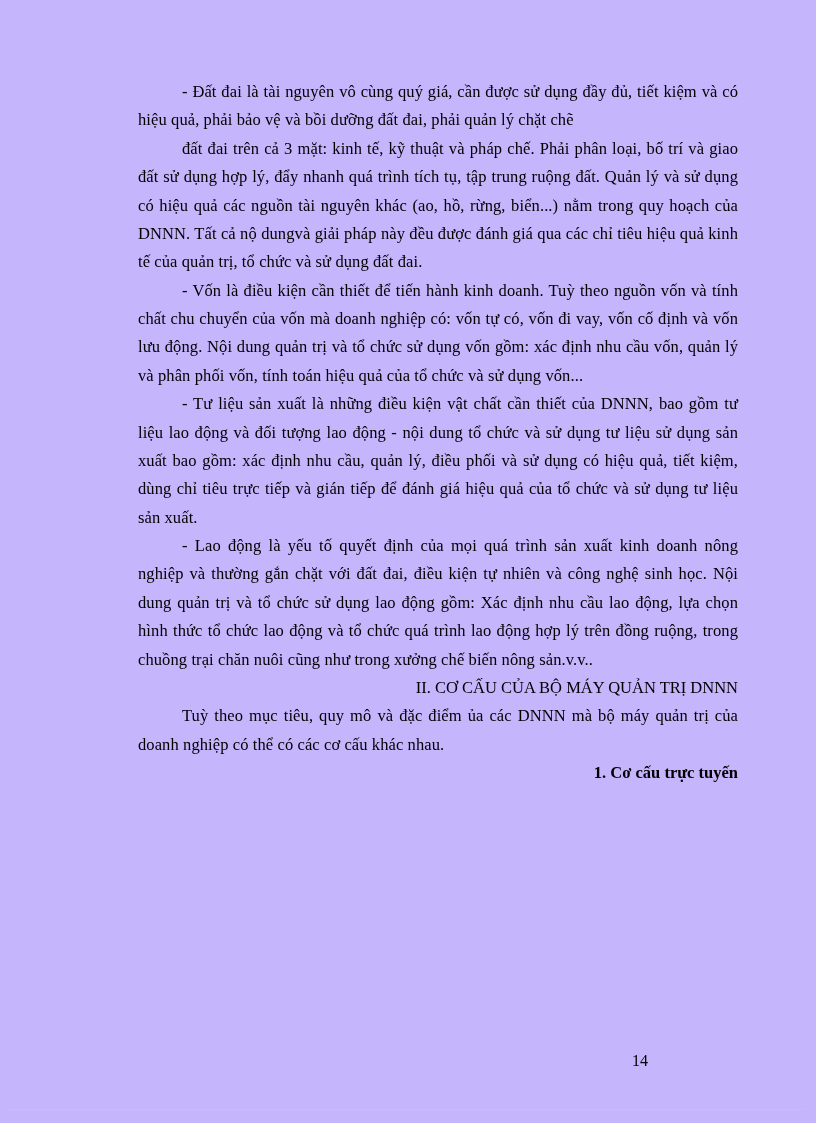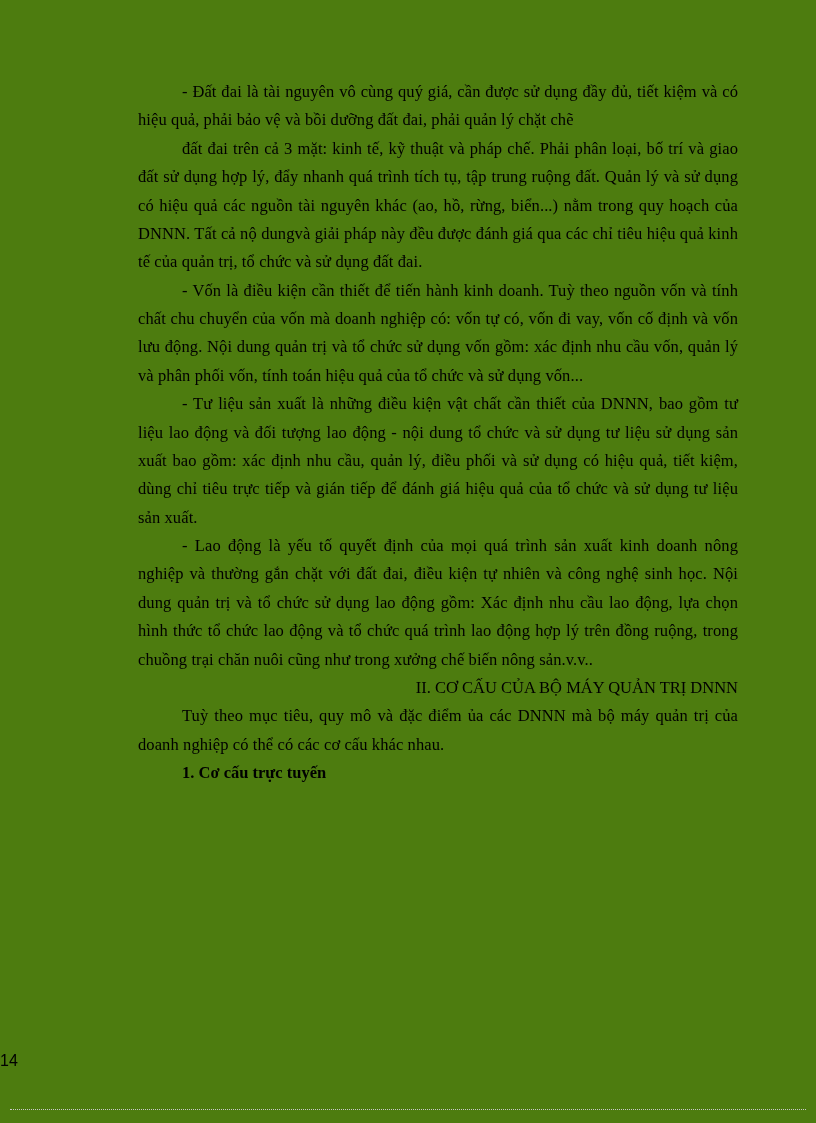--- a/index.html
+++ b/index.html
@@ -14,21 +14,21 @@
     color: #000000;
     position: relative;
     overflow: hidden;
   }
   .page {
     position: absolute;
     top: 0;
     left: 0;
     width: 816px;
     height: 1123px;
-    background: #4d7c0f;
+    background: #c4b5fd;
   }
   .content {
     position: absolute;
     left: 138px;
     top: 78px;
     width: 600px;
   }
   p.para {
     margin: 0;
     font-size: 16.5px;
@@ -46,30 +46,30 @@
     line-height: 1.72;
     text-indent: 44px;
     text-align: right;
   }
   p.heading-bold {
     margin: 0;
     font-size: 16.5px;
     line-height: 1.72;
     text-indent: 44px;
     font-weight: bold;
-    text-align: left;
+    text-align: right;
   }
   .page-number {
     position: absolute;
     top: 1052px;
     left: 0;
     width: 648px;
-    text-align: left;
+    text-align: right;
     font-size: 16px;
-    font-family: Liberation Sans, sans-serif;
+    font-family: Liberation Serif, serif;
   }
   .footer-rule {
     position: absolute;
     left: 10px;
     top: 1109px;
     width: 796px;
     height: 1px;
     border-top: 1px dotted #c9c9c9;
   }
 </style>

